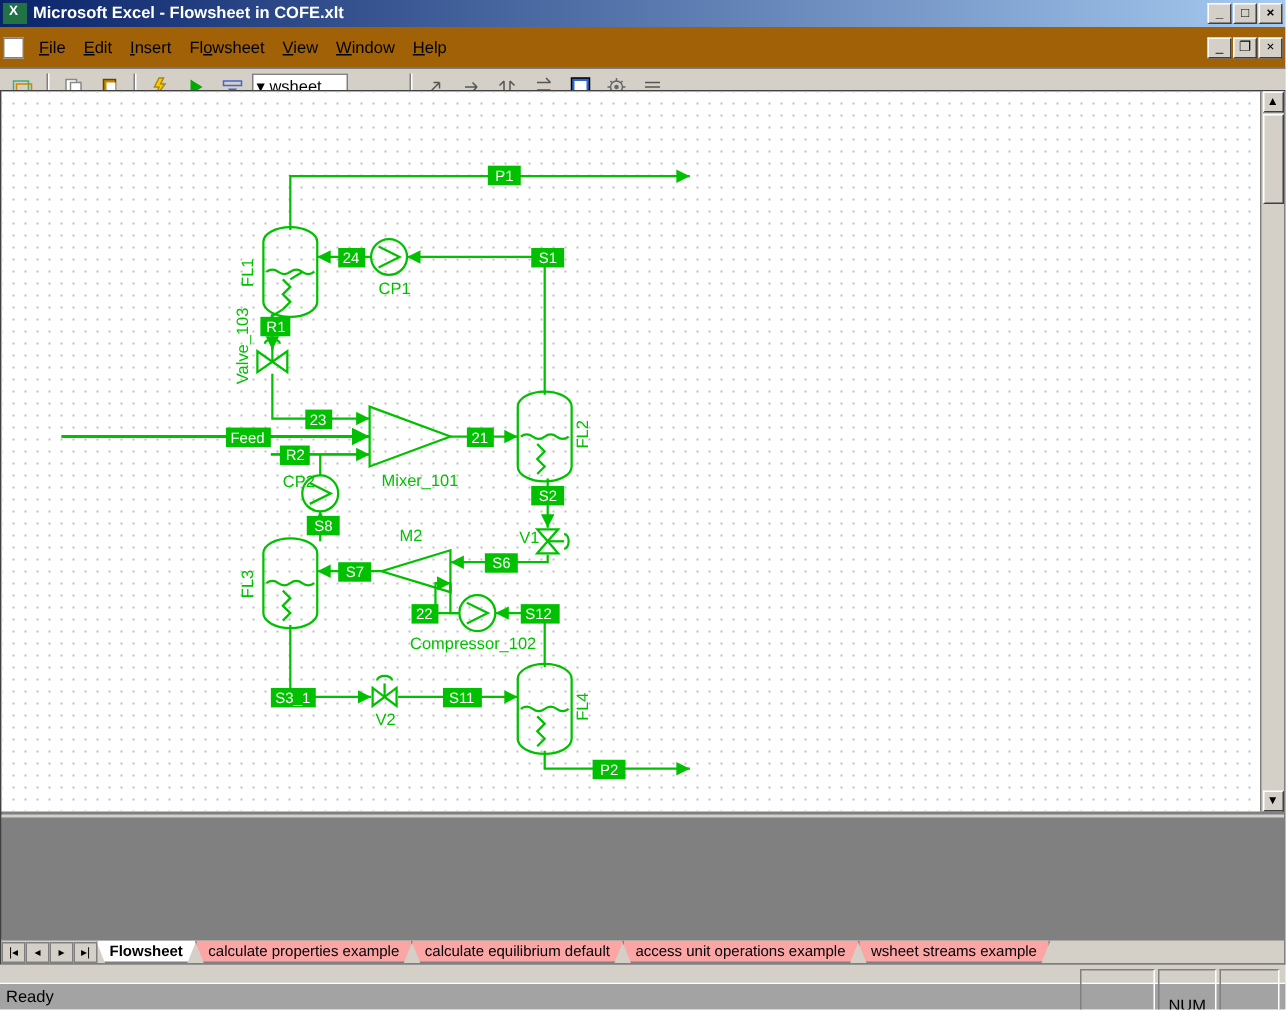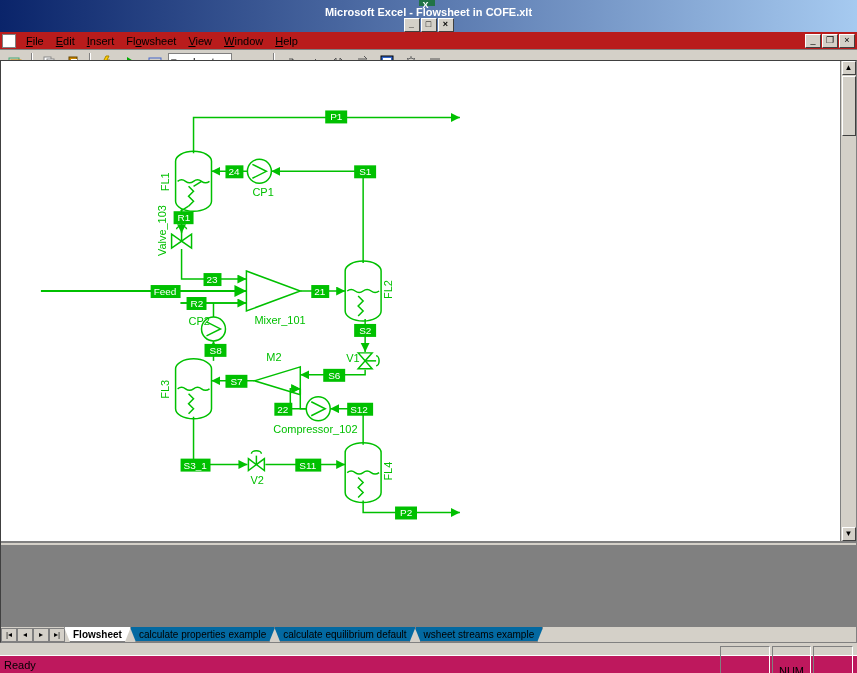--- a/index.html
+++ b/index.html
@@ -1,44 +1,44 @@
 <!DOCTYPE html>
 <html><head>
 <meta charset="utf-8">
 <style>
   * { box-sizing: border-box; margin: 0; padding: 0; }
   body { font-family: "Tahoma", "MS Sans Serif", sans-serif; font-size: 11px; background: #d4d0c8; width: 857px; height: 673px; overflow: hidden; position: relative; }
-  .titlebar { background: linear-gradient(to right, #0a246a, #a6caf0); color: #fff; height: 32px; display: flex; align-items: center; padding: 0 2px; font-weight: bold; flex-direction: column; }
+  .titlebar { background: linear-gradient(to right, #0a246a, #a6caf0); color: #fff; height: 18px; display: flex; align-items: center; padding: 0 2px; font-weight: bold; }
   .titlebar .icon { width: 16px; height: 14px; background: #217346; margin-right: 4px; position: relative; }
   .titlebar .icon::before { content:"X"; color:#fff; font-size:9px; position:absolute; left:4px; top:0; }
   .titlebar-text { flex: 1; }
   .win-btns { display: flex; gap: 1px; }
   .win-btn { width: 16px; height: 14px; background: #d4d0c8; border: 1px solid #fff; border-right-color:#404040; border-bottom-color:#404040; font-size: 9px; line-height: 10px; text-align: center; cursor: default; color:#000; font-family: "Marlett", sans-serif; }
-  .menubar { background: #b91c1c; height: 18px; display: flex; align-items: center; padding: 0 2px; border-bottom: 1px solid #808080; }
+  .menubar { background: #a16207; height: 28px; display: flex; align-items: center; padding: 0 2px; border-bottom: 1px solid #808080; }
   .doc-icon { width: 14px; height: 14px; background: #fff; border:1px solid #808080; margin-right:4px; }
   .menu-item { padding: 1px 6px; cursor: default; }
   .menu-item u { text-decoration: underline; }
   .mdi-btns { margin-left: auto; display:flex; gap:1px; }
   .toolbar { background: #d4d0c8; height: 24px; display: flex; align-items: center; padding: 1px 4px; border-bottom: 1px solid #808080; gap: 2px; }
   .tb-btn { width: 22px; height: 20px; border: 1px solid transparent; display:flex; align-items:center; justify-content:center; cursor:default; }
   .tb-sep { width: 2px; height: 18px; border-left: 1px solid #808080; border-right:1px solid #fff; margin: 0 3px; }
   .tb-combo { height: 18px; border: 1px solid #808080; background: #fff; display:flex; align-items:center; padding: 0 2px; min-width: 64px; font-size:11px; }
   .workspace { position: absolute; top: 60px; left: 0; right: 0; bottom: 30px; background: #808080; border: 1px solid #808080; border-top-color:#404040; border-left-color:#404040; }
   .canvas-area { position: absolute; top: 0; left: 0; right: 16px; height: 480px; background: #fff; }
   .dotgrid { position:absolute; inset:0; background-image: radial-gradient(circle, #c0c0c0 0.5px, transparent 0.5px); background-size: 8px 8px; background-position: 4px 4px; }
   .vscroll { position: absolute; top:0; right:0; width:16px; height:480px; background:#d4d0c8; border-left:1px solid #808080; }
   .vscroll .arrow-btn { width:14px; height:14px; background:#d4d0c8; border:1px solid #fff; border-right-color:#404040; border-bottom-color:#404040; margin:0 auto; font-size:8px; text-align:center; line-height:12px; }
   .vscroll .thumb { width:14px; height:60px; background:#d4d0c8; border:1px solid #fff; border-right-color:#404040; border-bottom-color:#404040; margin: 1px auto; }
   .lower-pane { position:absolute; top:482px; left:0; right:0; height: 84px; background:#808080; border-top:2px solid #d4d0c8; }
   .tabstrip { position:absolute; bottom:0; left:0; right:0; height:16px; background:#d4d0c8; display:flex; align-items:center; border-top:1px solid #808080; }
   .tab-nav { display:flex; }
   .tab-nav-btn { width:16px; height:14px; border:1px solid #808080; background:#d4d0c8; font-size:8px; text-align:center; line-height:12px; }
-  .tab { height:15px; padding: 0 8px; background:#0369a1; border:1px solid #808080; border-top:none; font-size:10px; display:flex; align-items:center; position:relative; margin-left:-1px; clip-path: polygon(0 0, 100% 0, calc(100% - 6px) 100%, 6px 100%); }
+  .tab { height:15px; padding: 0 8px; background:#fca5a5; border:1px solid #808080; border-top:none; font-size:10px; display:flex; align-items:center; position:relative; margin-left:-1px; clip-path: polygon(0 0, 100% 0, calc(100% - 6px) 100%, 6px 100%); }
   .tab.active { background:#fff; font-weight:bold; z-index:2; }
-  .statusbar { position:absolute; bottom:0; left:0; right:0; height:18px; background:#be185d; border-top:1px solid #fff; display:flex; align-items:center; padding:0 4px; font-size:11px; }
+  .statusbar { position:absolute; bottom:0; left:0; right:0; height:18px; background:#a3a3a3; border-top:1px solid #fff; display:flex; align-items:center; padding:0 4px; font-size:11px; }
   .status-cell { border:1px solid #808080; border-top-color:#808080; border-left-color:#808080; border-right-color:#fff; border-bottom-color:#fff; padding:18px 6px; height:30px; line-height:12px; margin-left:2px; min-width:30px; text-align:center; }
   .status-left { flex:1; }
 
   .diagram { position:absolute; inset:0; }
   .diagram svg { width:100%; height:100%; }
   .diagram .lbl { fill:#00c000; font-size:11px; font-family:"Tahoma",sans-serif; }
   .diagram .lblv { fill:#00c000; font-size:11px; font-family:"Tahoma",sans-serif; }
   .diagram .box { fill:#00c000; }
   .diagram .boxtext { fill:#fff; font-size:10px; font-family:"Tahoma",sans-serif; }
   .diagram .unit { fill:none; stroke:#00c000; stroke-width:1.5; }
@@ -381,20 +381,23 @@
     <div class="tab active">
         <span>Flowsheet</span>
       </div>
     <div class="tab">
         <span>calculate properties example</span>
       </div>
     <div class="tab">
         <span>calculate equilibrium default</span>
       </div>
     <div class="tab">
+        <span>access unit operations example</span>
+      </div>
+    <div class="tab">
         <span>wsheet streams example</span>
       </div>
   </div>
 </div>
 
 <div class="statusbar">
   <div class="status-left">Ready</div>
   <div class="status-cell" style="min-width:50px"></div>
   <div class="status-cell">NUM</div>
   <div class="status-cell" style="min-width:40px"></div>

